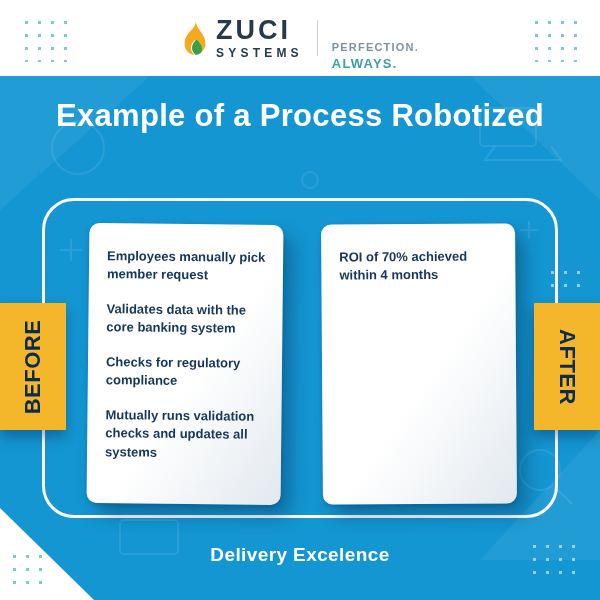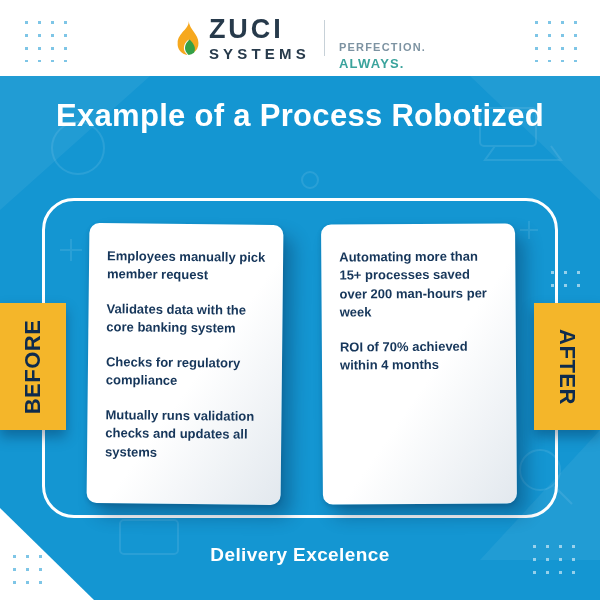--- a/index.html
+++ b/index.html
@@ -11,21 +11,21 @@
   
   .bg-art{position:absolute;inset:0;pointer-events:none;}
   
   .header{
     position:absolute;top:0;left:0;width:600px;height:76px;background:#ffffff;
     display:flex;align-items:center;justify-content:center;gap:14px;
   }
   .logo-group{display:flex;align-items:center;gap:8px;}
   .brand-col{display:flex;flex-direction:column;line-height:1;}
   .brand{font-size:27px;font-weight:bold;color:#273a4b;letter-spacing:3px;}
-  .brand-sub{font-size:15px;font-weight:bold;color:#273a4b;letter-spacing:4.2px;margin-top:3px;}
+  .brand-sub{font-size:12px;font-weight:bold;color:#273a4b;letter-spacing:4.2px;margin-top:3px;}
   .divider{width:1px;height:36px;background:#c7d1d8;}
   .tagline-col{display:flex;flex-direction:column;line-height:1.35;margin-top:36px;}
   .tagline-top{font-size:11px;font-weight:bold;color:#7d93a2;letter-spacing:1.2px;}
   .tagline-bottom{font-size:13px;font-weight:bold;color:#3aa39c;letter-spacing:1.2px;}
   
   .dots{position:absolute;}
   .dots-blue{
     background-image:radial-gradient(circle, rgba(20,150,210,.55) 1.7px, transparent 1.9px);
     background-size:13px 13px;
   }
@@ -133,21 +133,20 @@
   <div class="frame"></div>
 
   <div class="card card-left">
     <p>Employees manually pick member request</p>
     <p>Validates data with the core banking system</p>
     <p>Checks for regulatory compliance</p>
     <p>Mutually runs validation checks and updates all systems</p>
   </div>
 
   <div class="card card-right">
-    <p>Automating more than 15+ processes saved over 200 man-hours per week</p>
     <p>ROI of 70% achieved within 4 months</p>
   </div>
 
   <div class="band band-left">
     <span class="band-text rot-ccw">BEFORE</span>
   </div>
 
   <div class="band band-right">
     <span class="band-text rot-cw">AFTER</span>
   </div>

